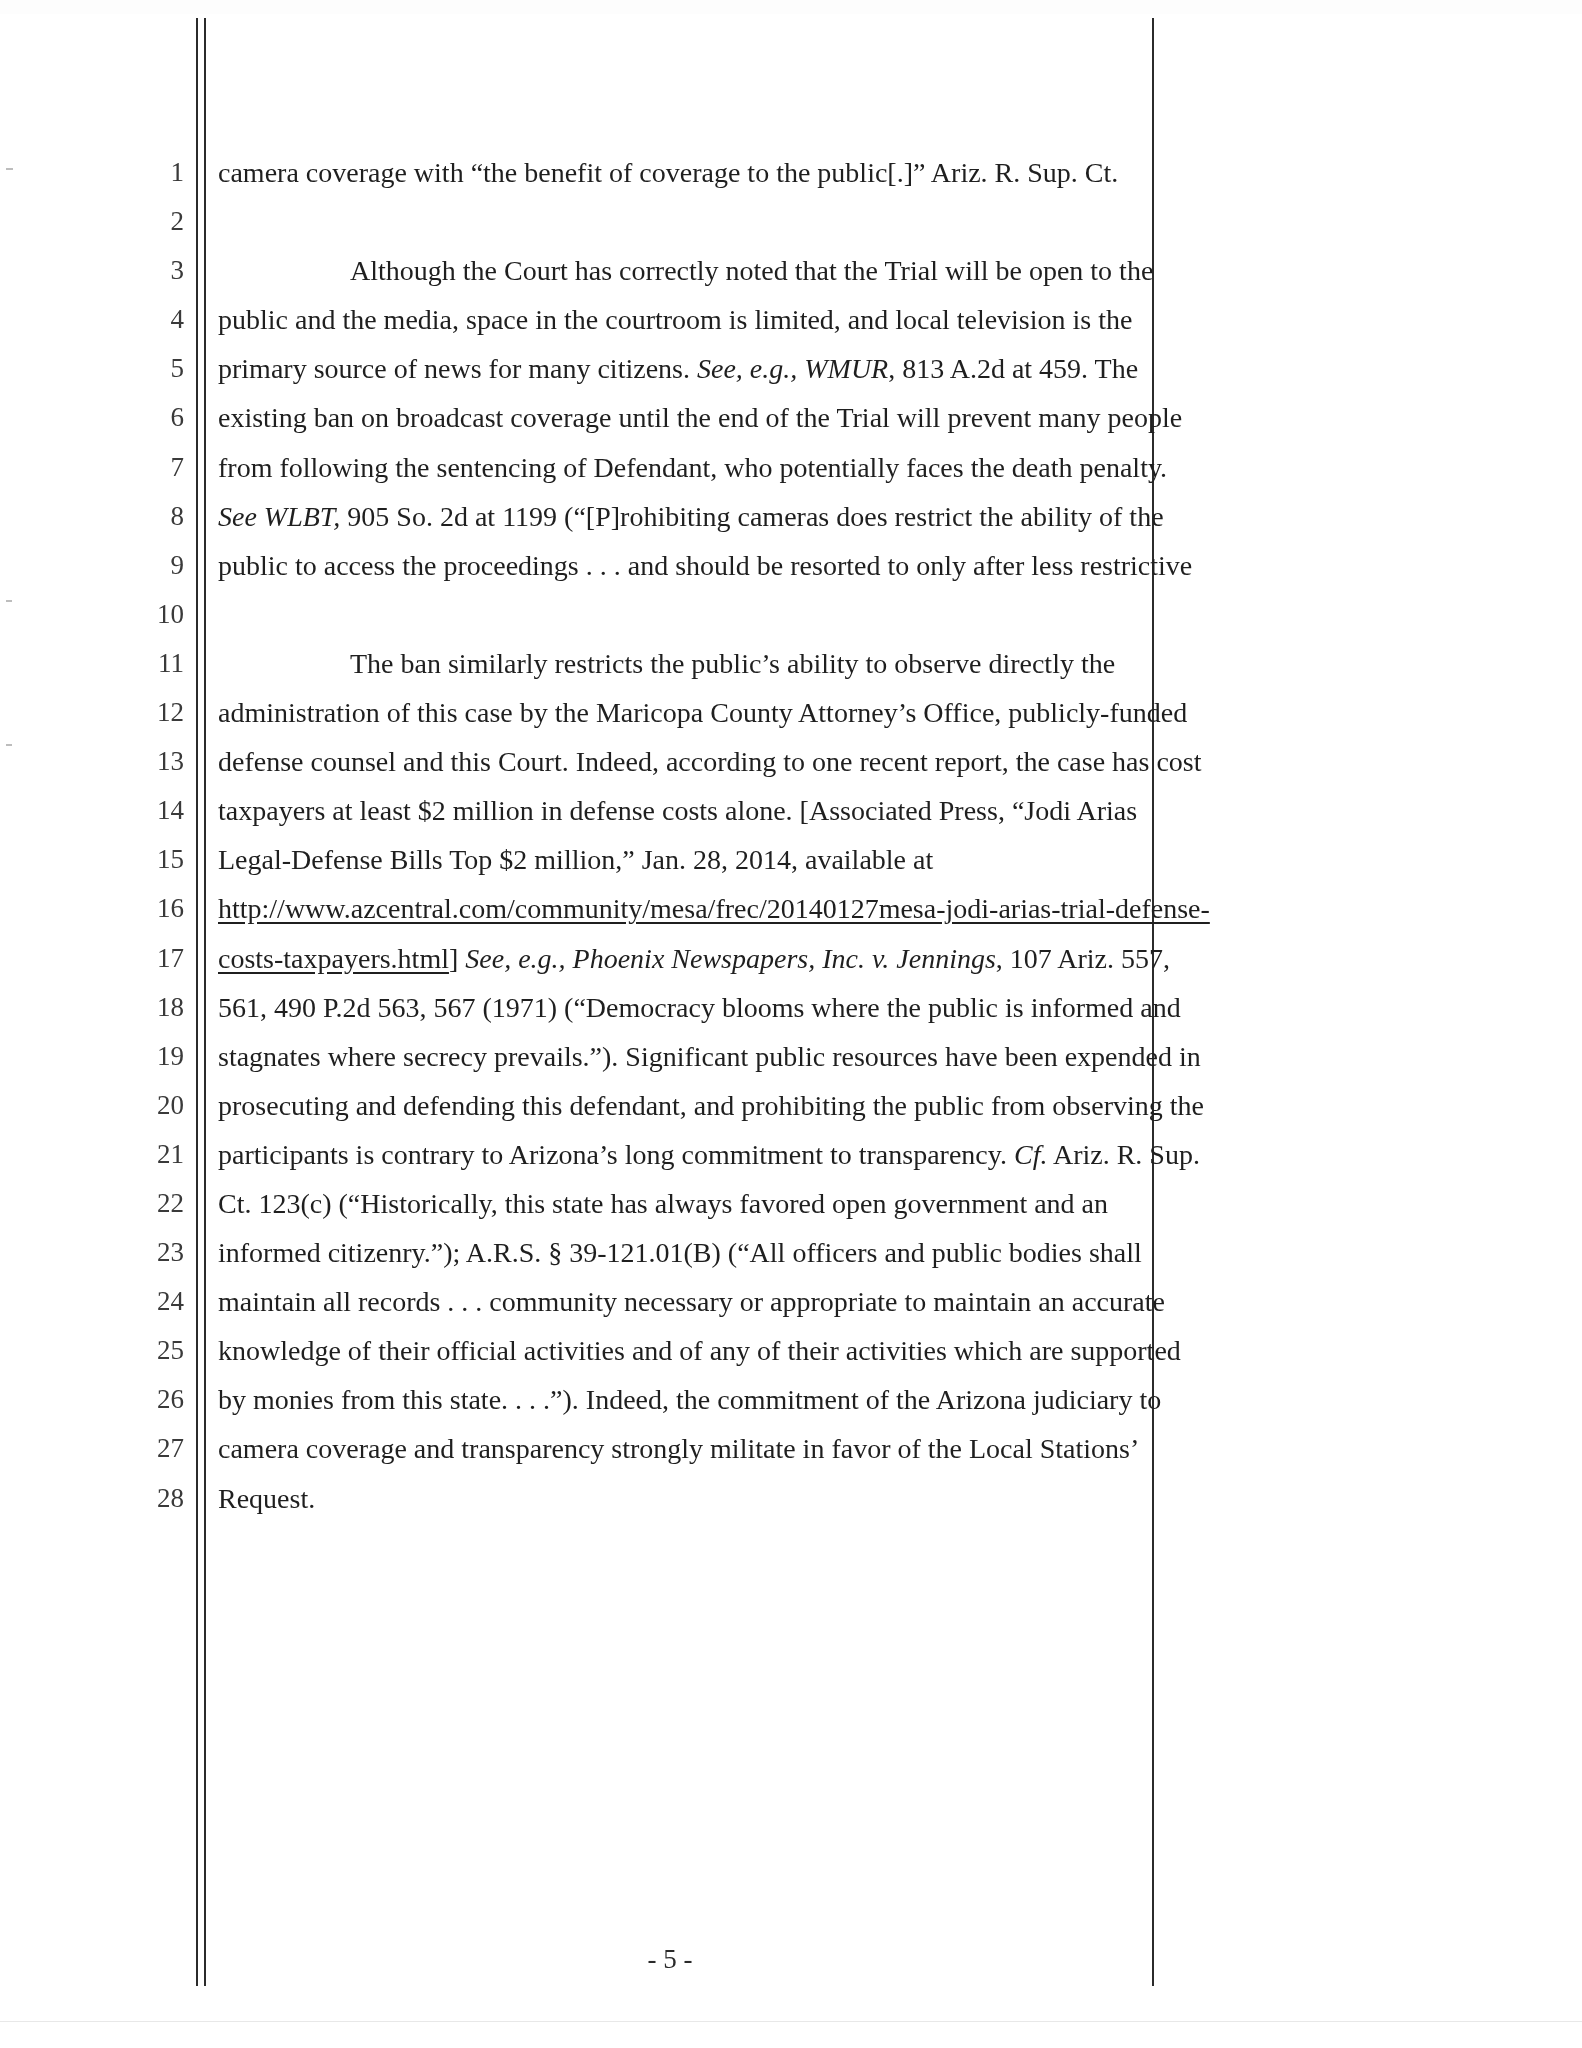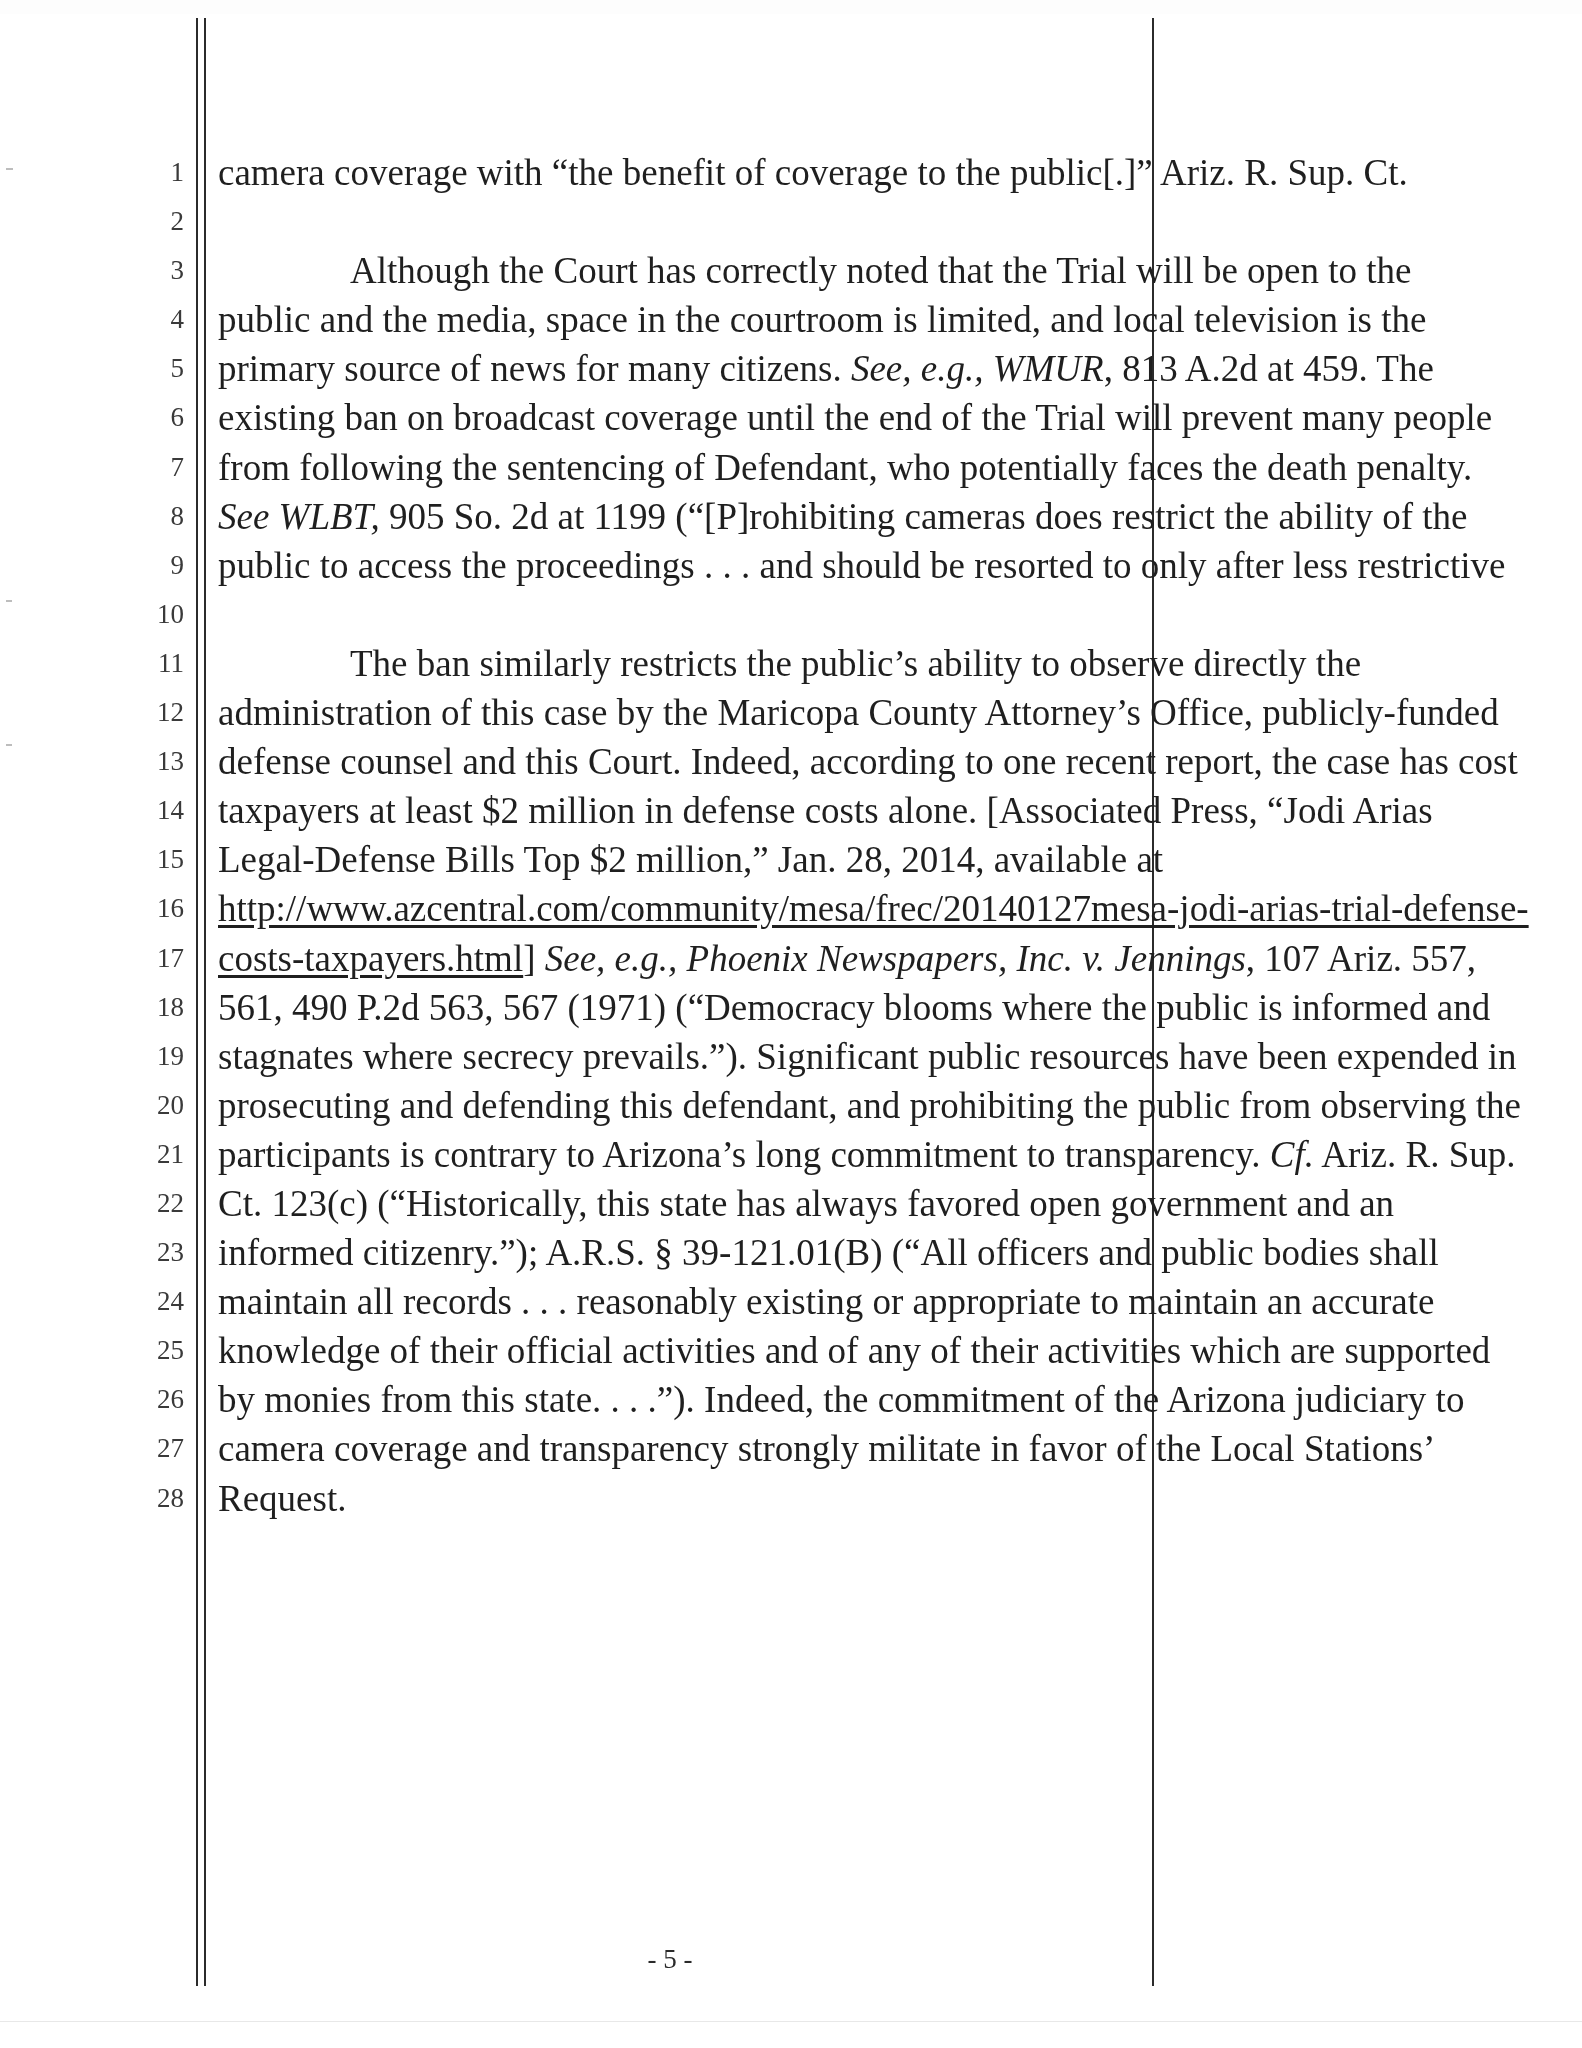--- a/index.html
+++ b/index.html
@@ -70,21 +70,21 @@
     font-size: 27px;
     line-height: 49.1px;
     color: #3a3a3a;
     font-family: "Liberation Serif", "DejaVu Serif", serif;
   }
 
   .line-text {
     position: absolute;
     left: 218px;
     width: 924px;
-    font-size: 37px;
+    font-size: 28px;
     line-height: 49.1px;
     white-space: nowrap;
     letter-spacing: 0;
     color: #1f1f1f;
   }
 
   
   .line-text.justify {
     display: block;
   }
@@ -204,21 +204,21 @@
       <div class="doc-line">
         <div class="line-no">22</div>
         <div class="line-text justify"><span>Ct.   123(c)   (“Historically,   this   state   has   always   favored   open   government   and   an</span></div>
       </div>
       <div class="doc-line">
         <div class="line-no">23</div>
         <div class="line-text justify"><span>informed   citizenry.”);   A.R.S.   § 39-121.01(B)   (“All   officers   and   public   bodies   shall</span></div>
       </div>
       <div class="doc-line">
         <div class="line-no">24</div>
-        <div class="line-text justify"><span>maintain  all  records . . . reasonably  existing  or  appropriate  to  maintain  an  accurate</span></div>
+        <div class="line-text justify"><span>maintain  all  records . . . community  necessary  or  appropriate  to  maintain  an  accurate</span></div>
       </div>
       <div class="doc-line">
         <div class="line-no">25</div>
         <div class="line-text justify"><span>knowledge  of  their  official  activities  and  of  any  of  their  activities  which  are  supported</span></div>
       </div>
       <div class="doc-line">
         <div class="line-no">26</div>
         <div class="line-text justify"><span>by  monies  from  this  state. . . .”).    Indeed,  the  commitment  of  the  Arizona  judiciary  to</span></div>
       </div>
       <div class="doc-line">

